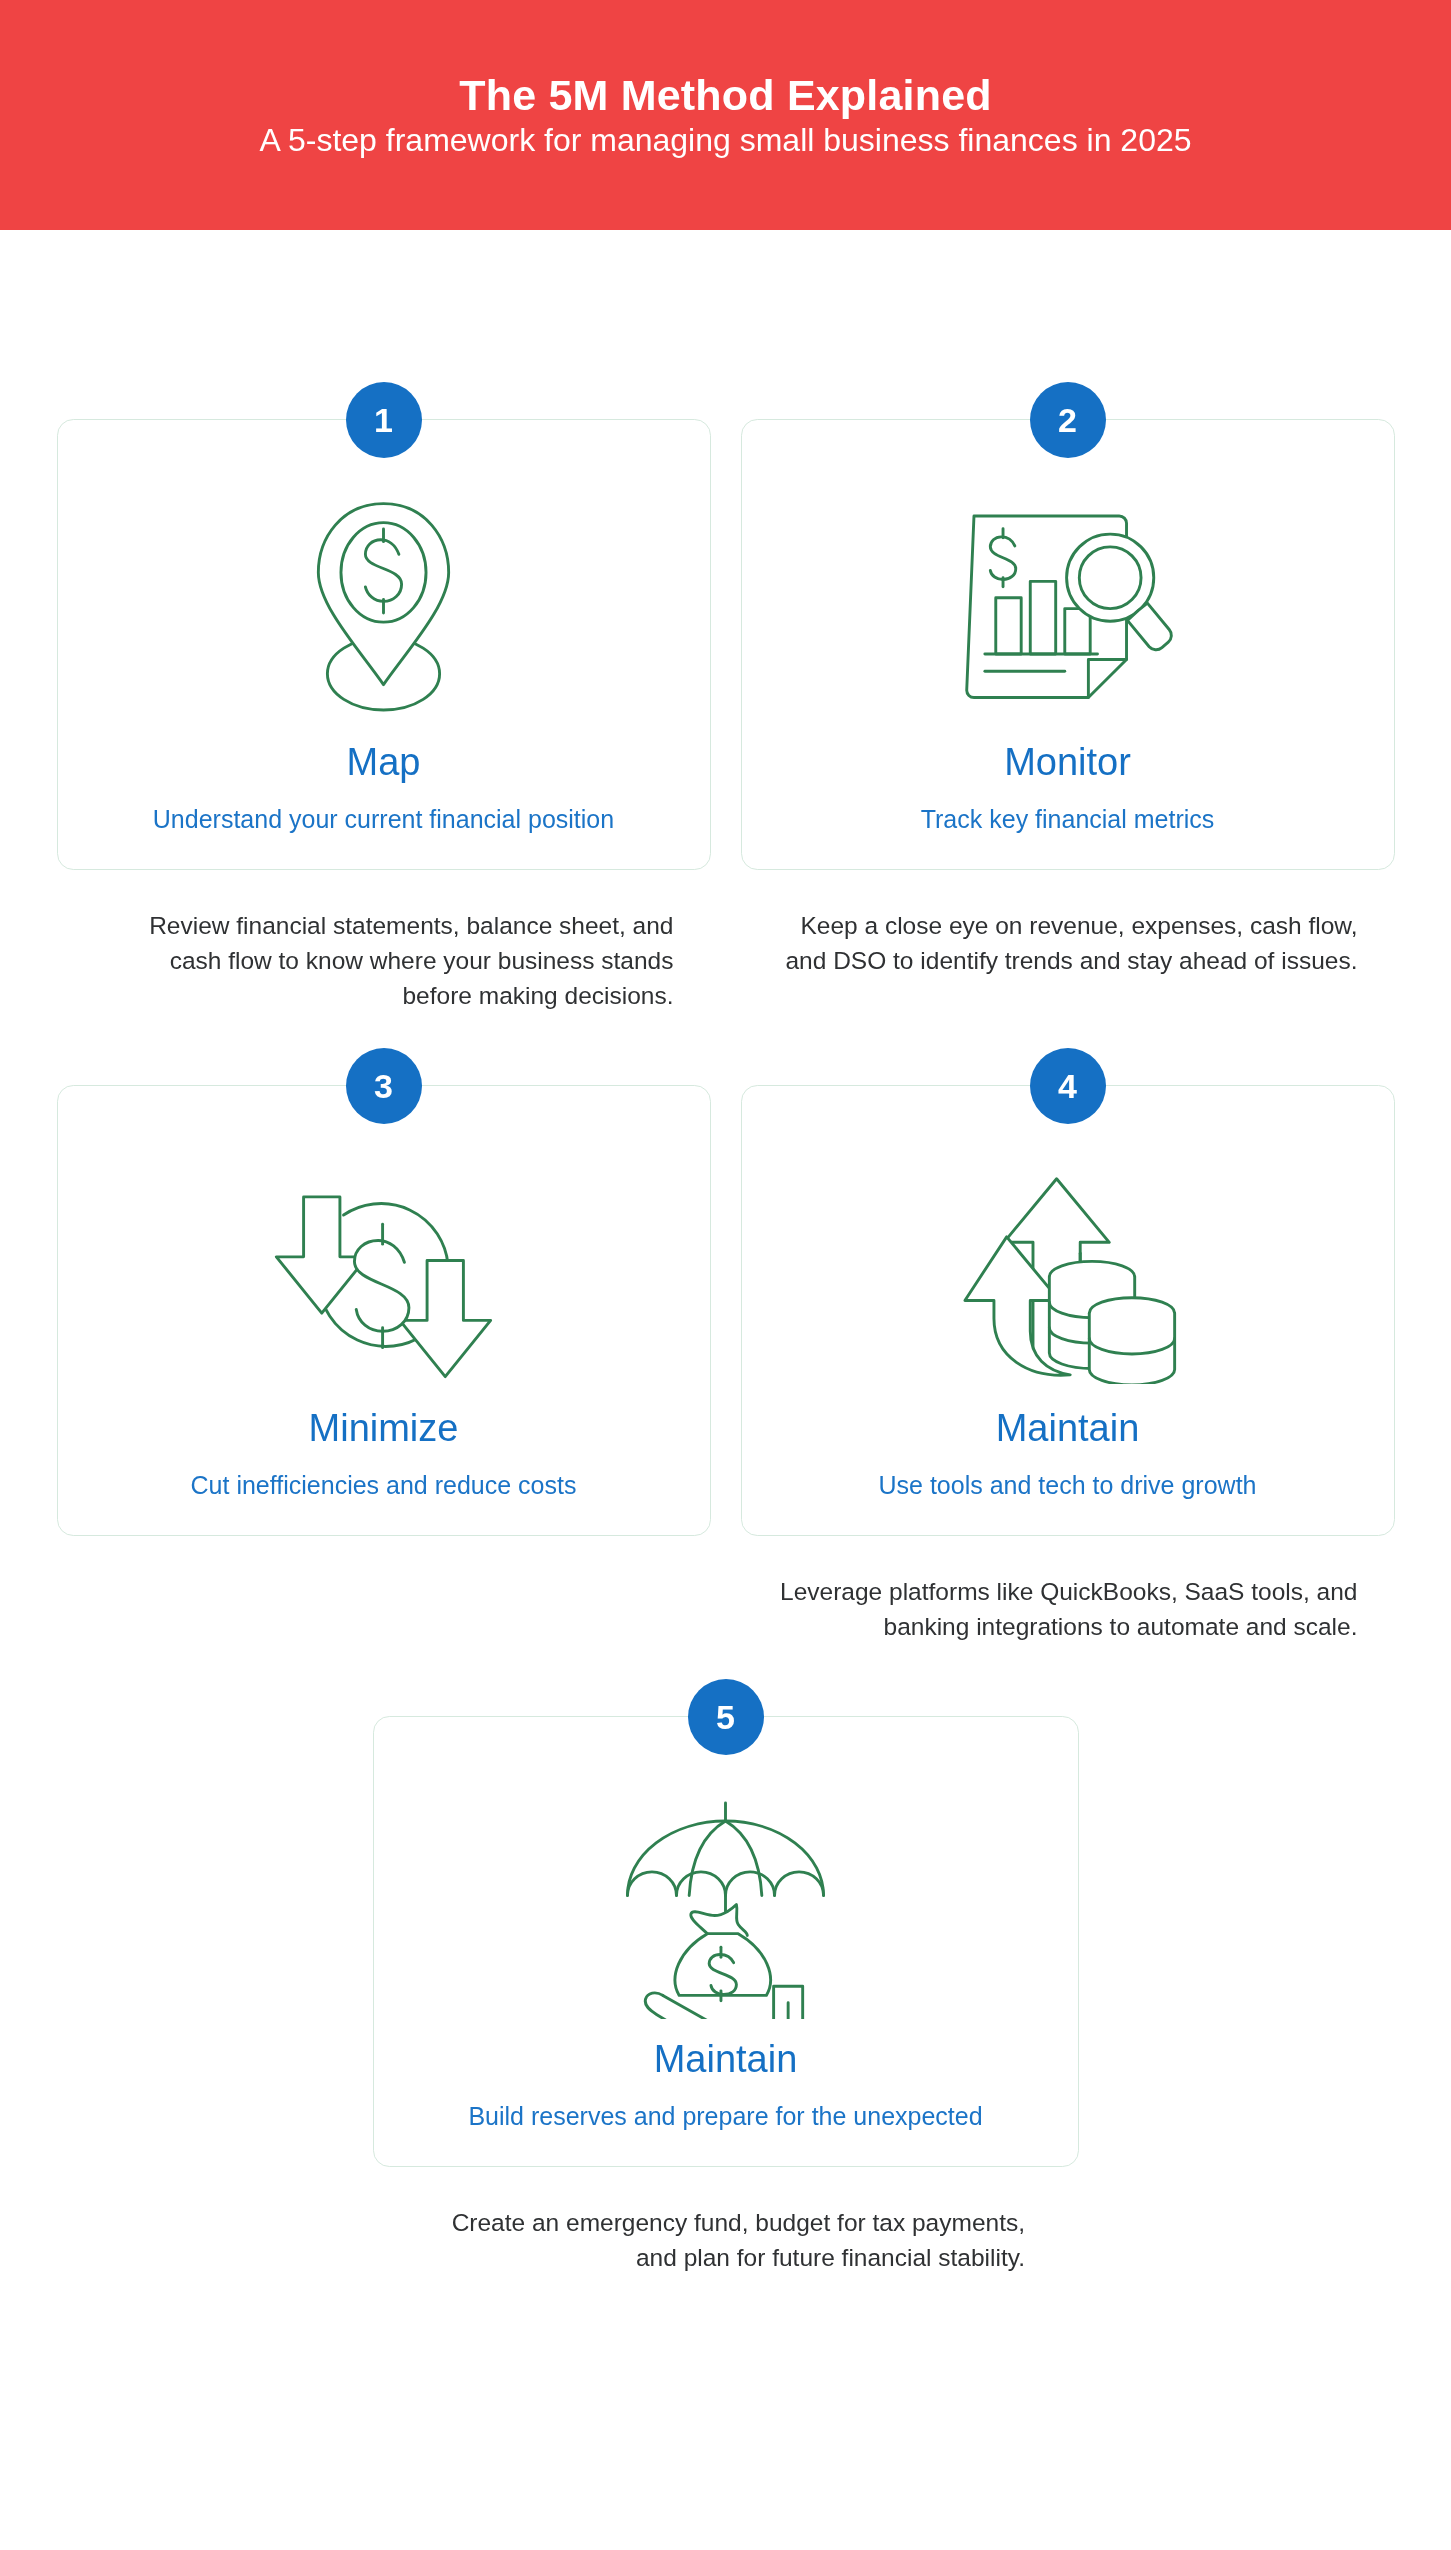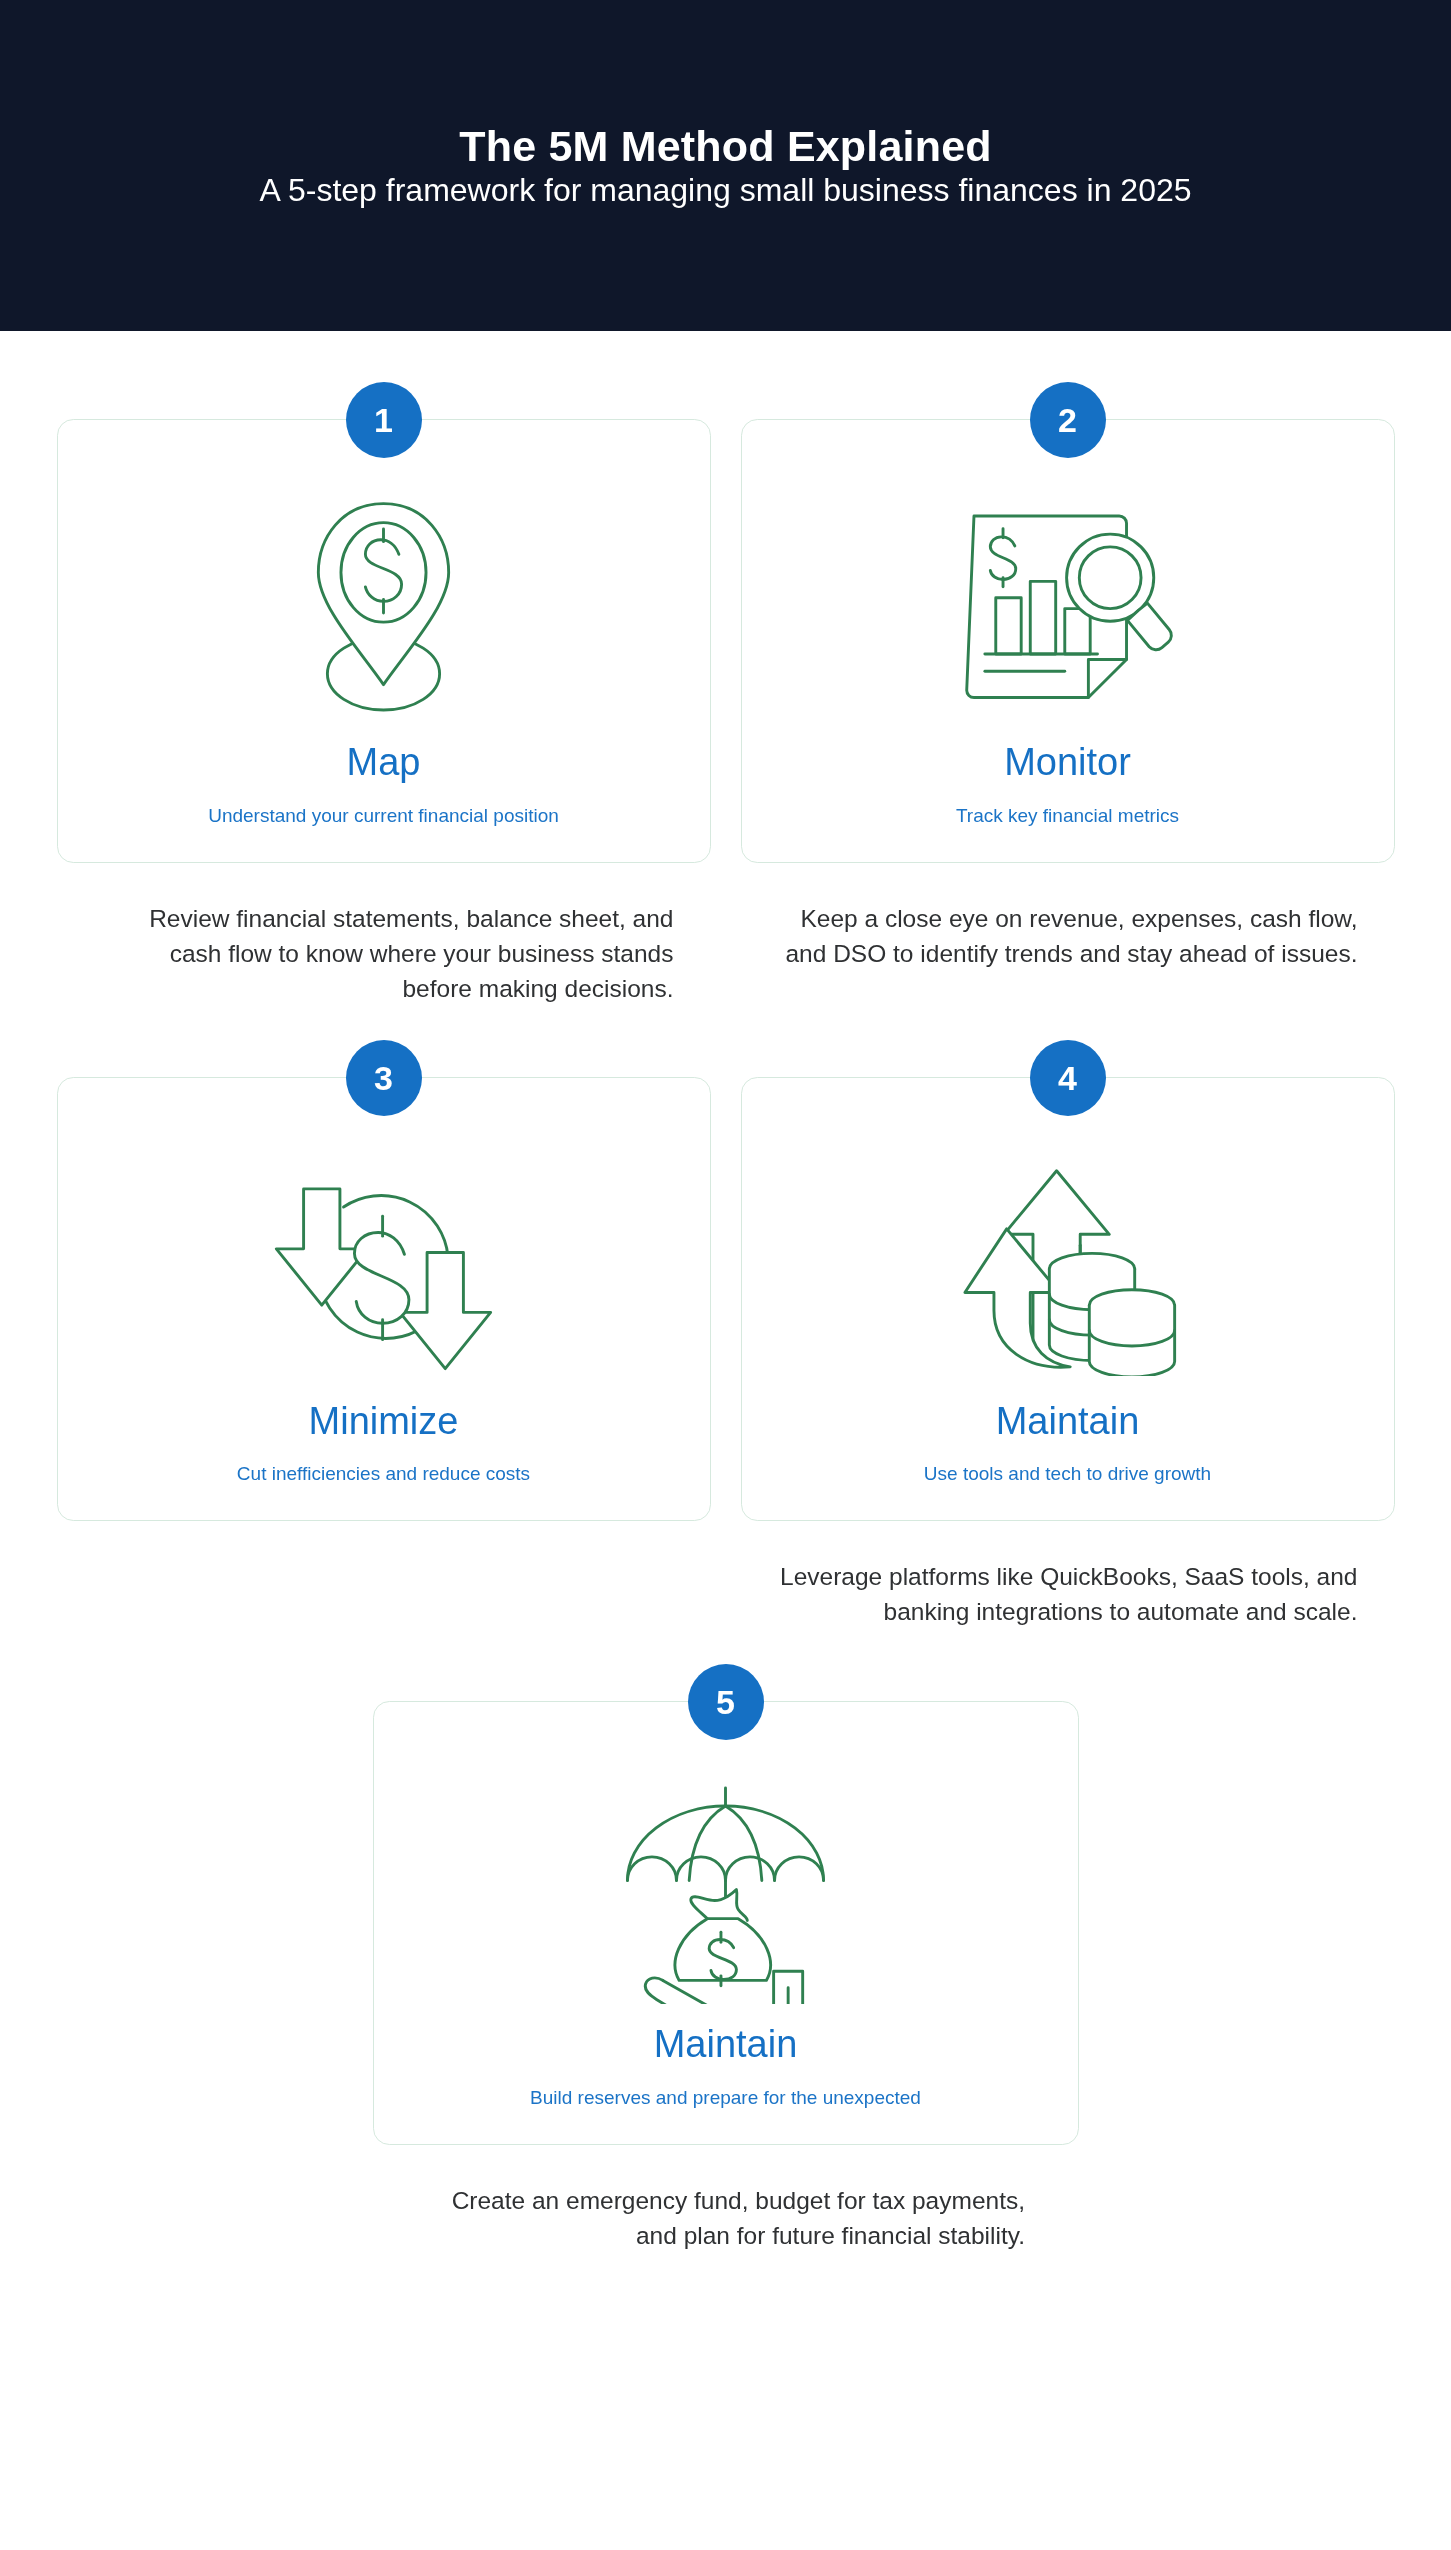--- a/index.html
+++ b/index.html
@@ -18,22 +18,22 @@
     background: #ffffff;
     overflow: hidden;
   }
 
   
   .header {
     position: absolute;
     left: 0;
     top: 0;
     width: 1451px;
-    height: 331px;
-    background: #0f172a;
+    height: 230px;
+    background: #ef4444;
     display: flex;
     flex-direction: column;
     align-items: center;
     justify-content: center;
   }
   .header-title {
     color: #ffffff;
     font-size: 43px;
     font-weight: bold;
     letter-spacing: 0.2px;
@@ -118,21 +118,21 @@
     color: #1570c4;
     font-size: 38px;
     font-weight: normal;
     line-height: 1.1;
     margin-top: 1.8px;
     text-align: center;
   }
 
   .card-subtitle {
     color: #1b74c7;
-    font-size: 19px;
+    font-size: 25px;
     font-weight: 400;
     line-height: 1.25;
     margin-top: 20px;
     text-align: center;
   }
 
   .step-desc {
     width: 580px;
     margin-top: 39px;
     color: #2f3133;

